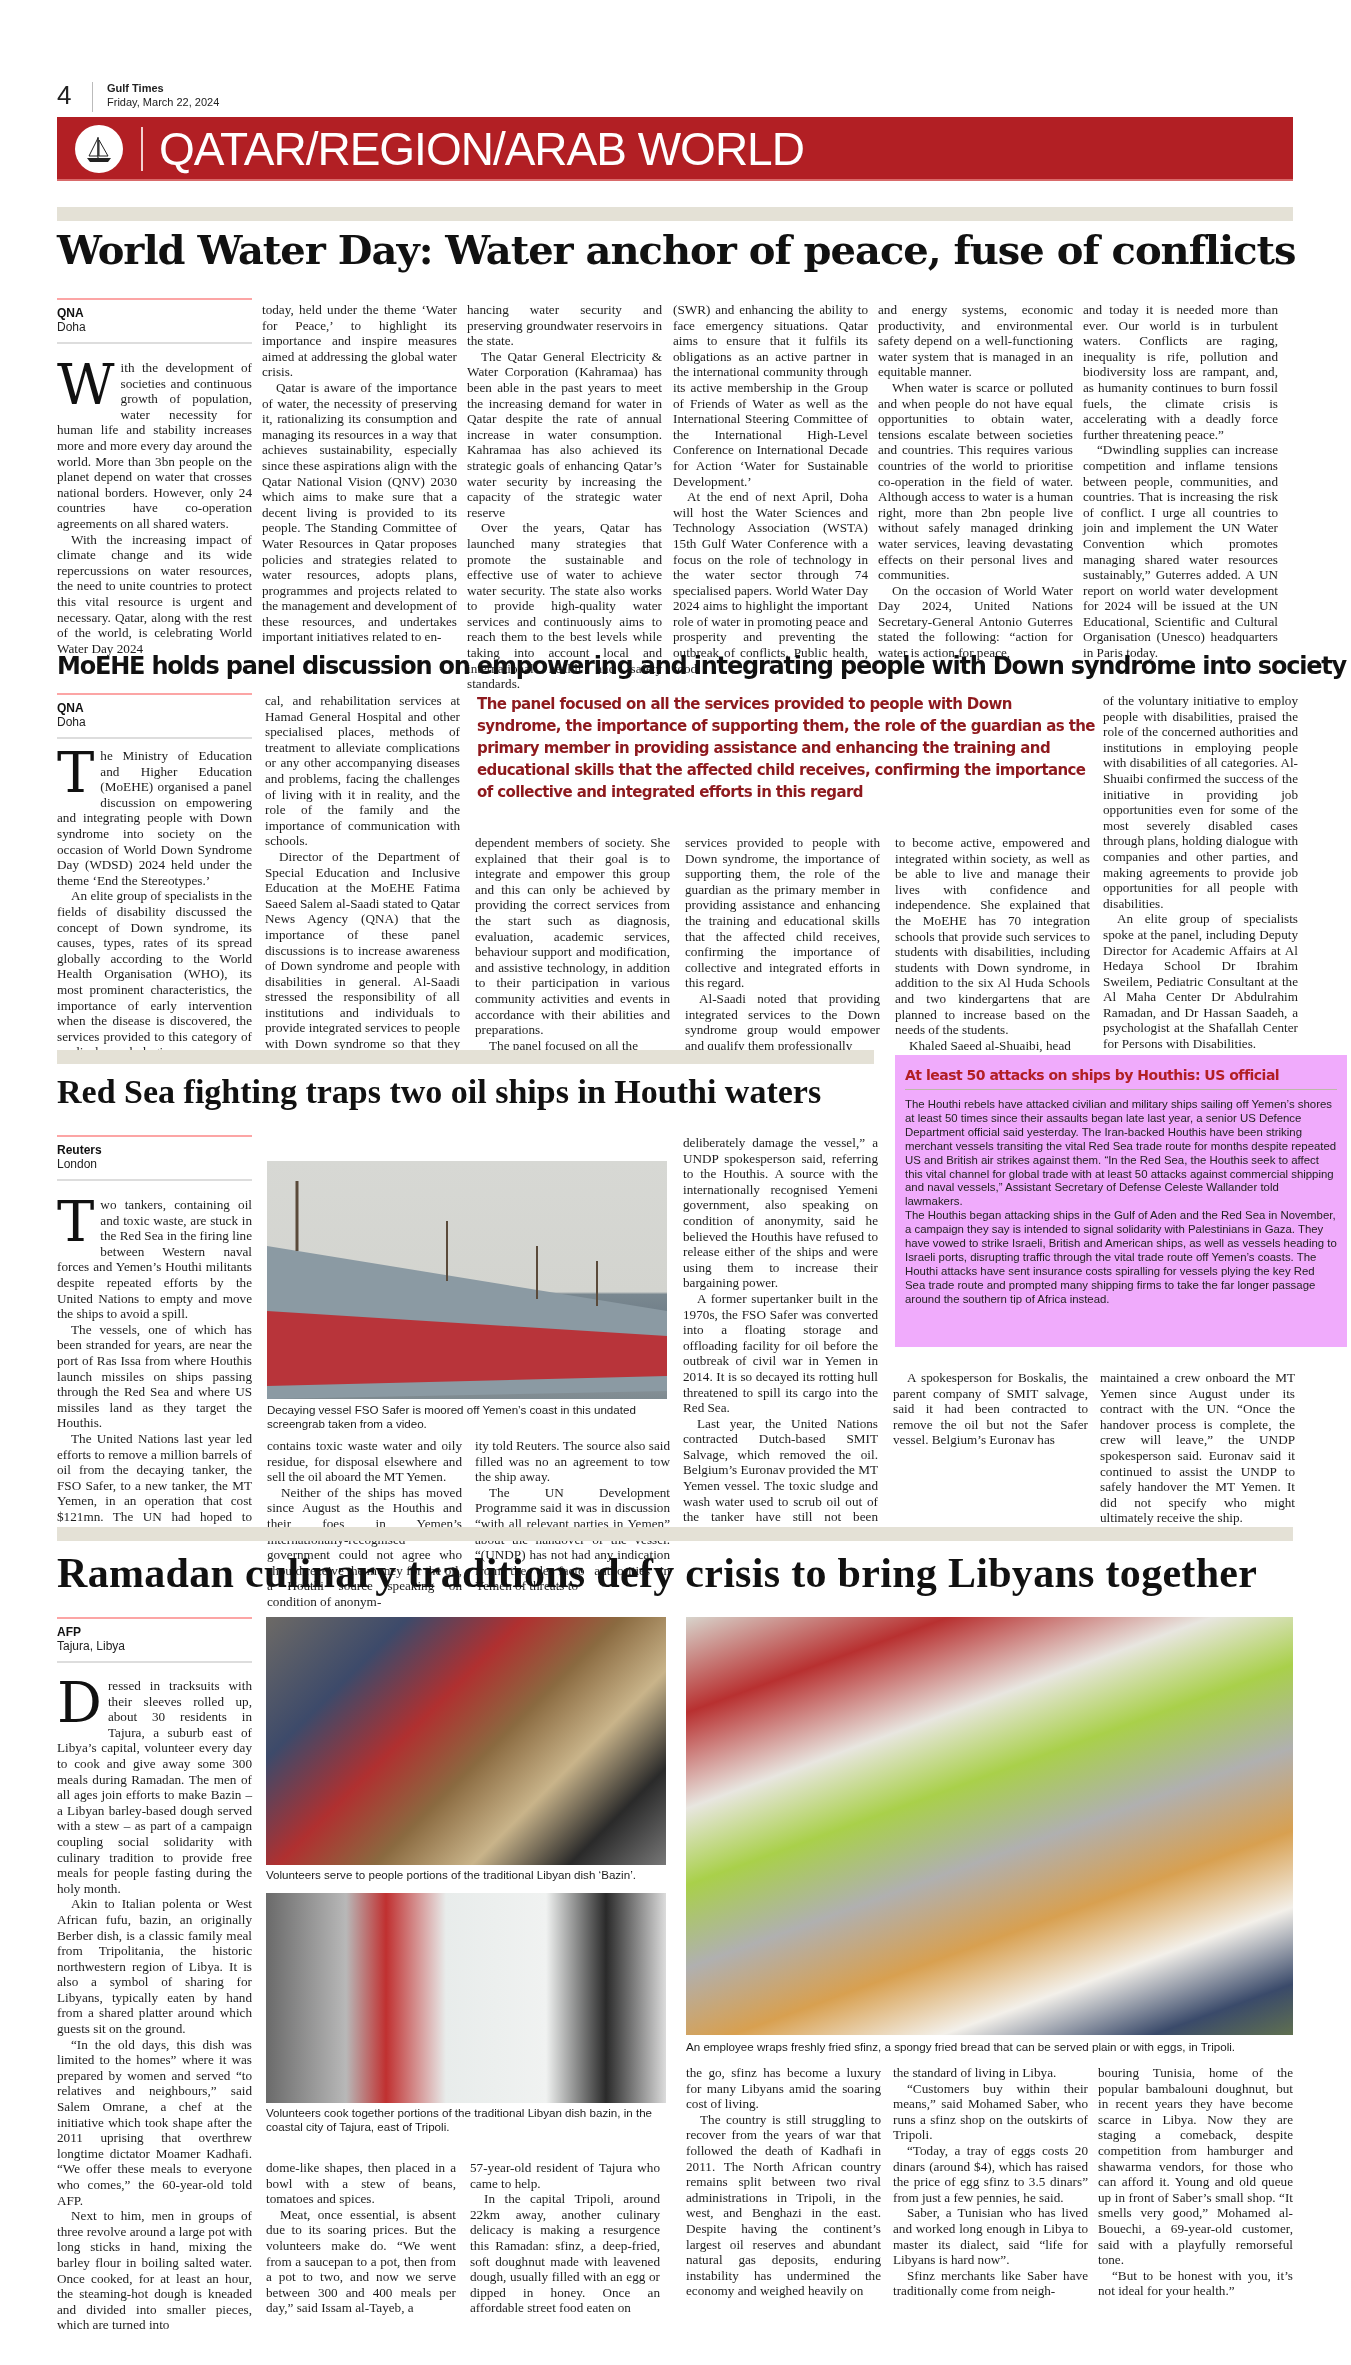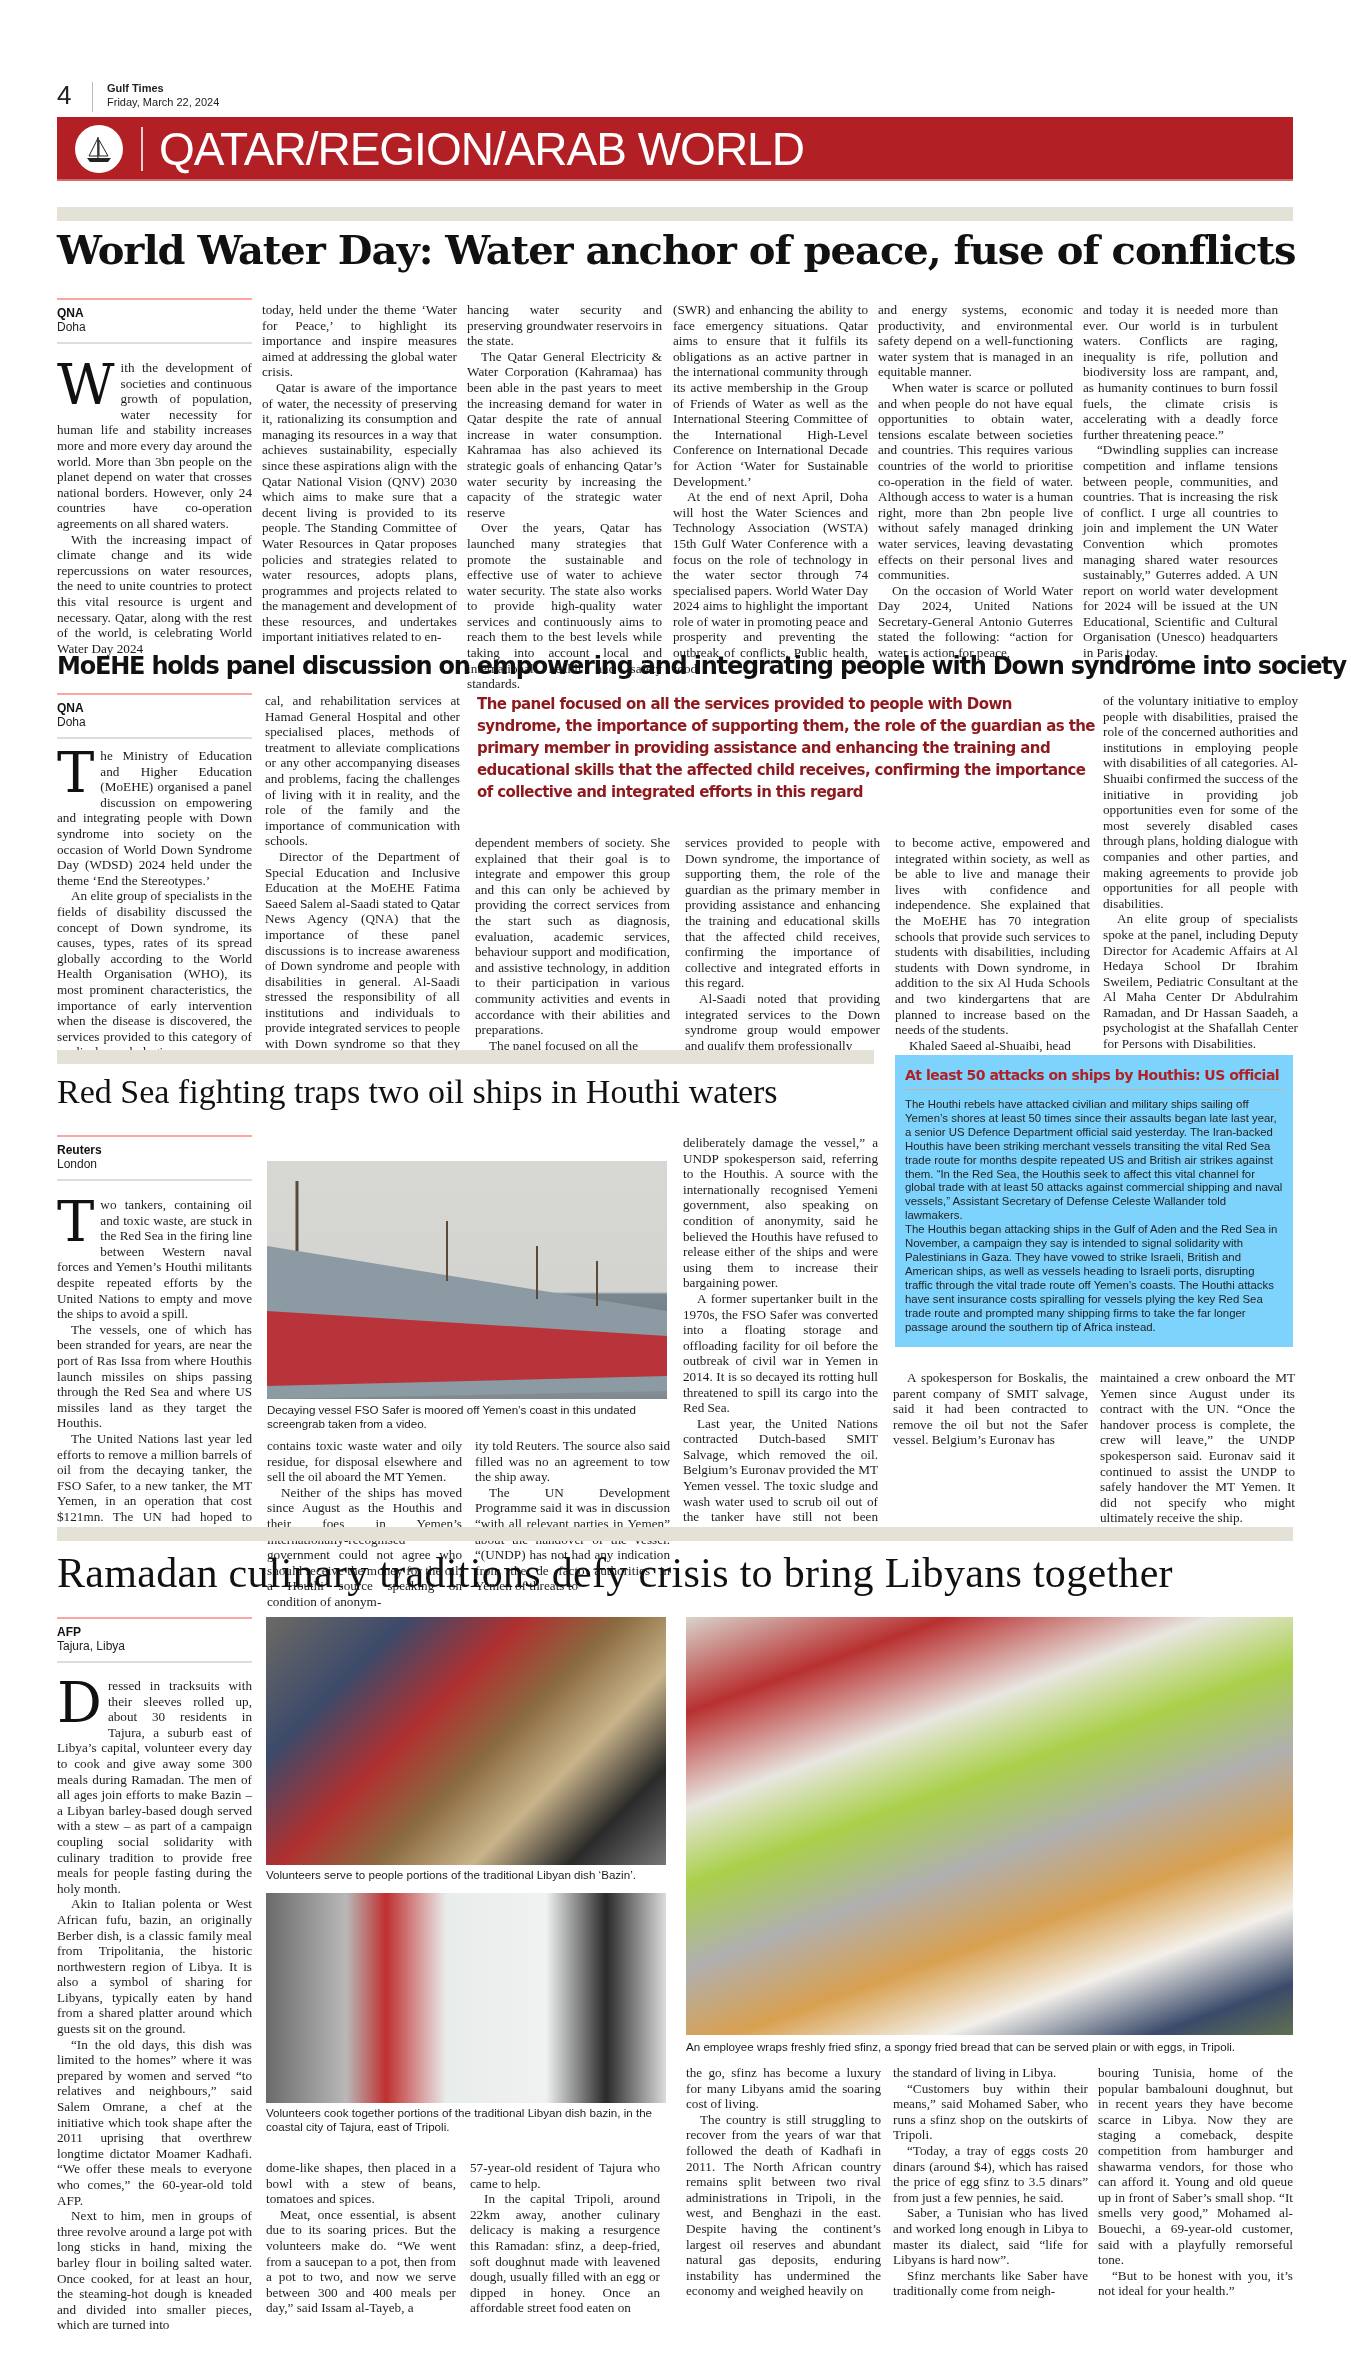--- a/index.html
+++ b/index.html
@@ -15,35 +15,35 @@
 
   
   .section-bar { left: 57px; top: 117px; width: 1236px; height: 64px; background: #b21f24; border-bottom: 2px solid #d96a6a; }
   .logo-circle { left: 18px; top: 8px; width: 48px; height: 48px; border-radius: 50%; background: #fff; display:flex; align-items:center; justify-content:center; }
   .bar-sep { left: 84px; top: 10px; width: 2px; height: 44px; background: #f3d0d0; }
   .section-title { left: 102px; top: 4px; font-family: "Liberation Sans", sans-serif; font-size: 46px; color: #fff; letter-spacing: -1px; font-weight: normal; line-height: 56px; }
 
   .band { left: 57px; width: 1236px; height: 14px; background: #e4e1d6; }
 
   .hl-bold-serif { font-family: "DejaVu Serif", serif; font-weight: bold; color: #111; letter-spacing: -1px; }
-  .hl-light-serif { font-family: "Liberation Serif", serif; font-weight: normal; color: #111; text-align: center; }
+  .hl-light-serif { font-family: "Liberation Serif", serif; font-weight: bold; color: #111; text-align: center; }
   .hl-sans { font-family: "DejaVu Sans", sans-serif; font-weight: bold; color: #111; letter-spacing: -1.2px; }
 
   .byline { border-top: 2px solid #fca5a5; border-bottom: 2px solid #ddd; padding: 6px 0 8px; }
   .byline .agency { font-family: "Liberation Sans", sans-serif; font-weight: bold; font-size: 12px; color:#111; }
   .byline .place { font-family: "Liberation Sans", sans-serif; font-size: 12px; color:#222; }
 
   .col { position: absolute; font-family: "Liberation Serif", serif; font-size: 13.2px; line-height: 15.6px; color: #1c1c1c; text-align: justify; hyphens: auto; }
   .col p { text-indent: 14px; }
   .col p.first { text-indent: 0; }
   .dropcap { float: left; font-family: "DejaVu Serif", serif; font-size: 56px; line-height: 46px; margin: 2px 6px 0 0; color:#111; }
 
   .pull { font-family: "DejaVu Sans", sans-serif; font-weight: bold; color: #8e1a1e; font-size: 15px; line-height: 22px; letter-spacing: -0.6px; }
 
-  .sidebar { left: 895px; top: 1055px; width: 398px; height: 292px; background: #7dd3fc; padding: 12px 10px; }
+  .sidebar { left: 895px; top: 1055px; width: 452px; height: 292px; background: #f0abfc; padding: 12px 10px; }
   .sidebar-title { font-family: "DejaVu Sans", sans-serif; font-weight: bold; font-size: 14px; color: #b21f24; letter-spacing: -0.5px; padding-bottom: 6px; border-bottom: 1px solid #bdb8a8; margin-bottom: 8px; }
   .sidebar-body { font-family: "Liberation Sans", sans-serif; font-size: 11.4px; line-height: 13.9px; color: #222; }
 
   .caption { font-family: "Liberation Sans", sans-serif; font-size: 11.6px; line-height: 14px; color: #1a1a1a; }
 
   .photo { position: absolute; overflow: hidden; }
 </style>
 </head>
 <body>
 

